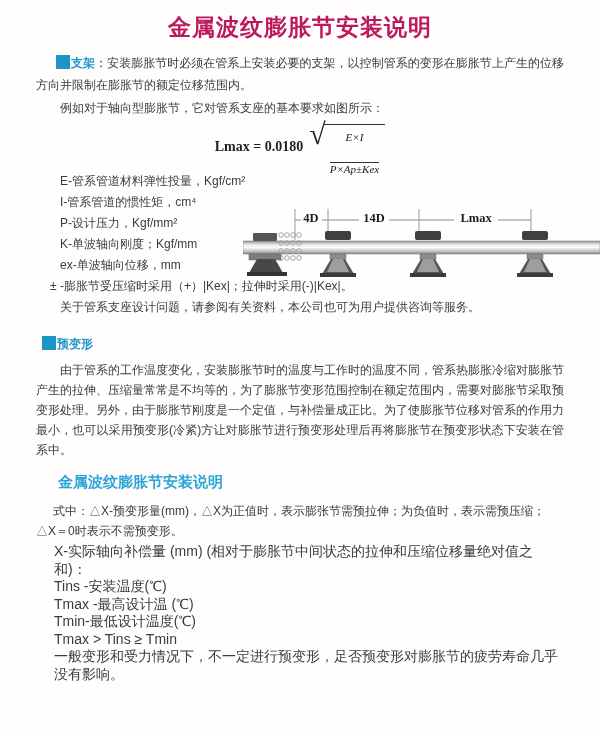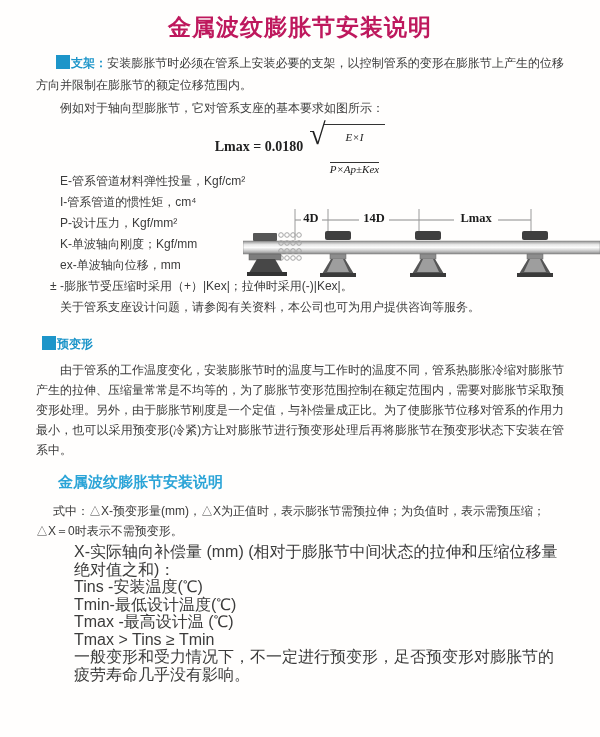--- a/index.html
+++ b/index.html
@@ -88,21 +88,21 @@
   .section-heading { margin: 15px 0 0 42px; line-height: 20px; }
   .preform-para { margin-top: 6px; text-indent: 24px; line-height: 20px; }
 
   .sub-heading {
     margin: 13px 0 0 58px;
     color: var(--subheading-blue, #2ba4d7);
     font-size: 15px; font-weight: bold;
   }
 
   .ax-explain { margin: 9px 36px 0; text-indent: 17px; line-height: 20px; }
-  .ax-lines { margin: 2px 36px 0 74px; font-size: 16px; line-height: 17.5px; }
+  .ax-lines { margin: 2px 36px 0 54px; font-size: 14px; line-height: 17.5px; }
 </style>
 </head>
 <body>
 
 <div class="page">
 
   <h1 class="doc-title">金属波纹膨胀节安装说明</h1>
 
   <p class="body-para support-para">
     <span class="blue-square"></span><span class="inline-heading">支架：</span><span>安装膨胀节时必须在管系上安装必要的支架，以控制管系的变形在膨胀节上产生的位移方向并限制在膨胀节的额定位移范围内。</span>
@@ -212,19 +212,19 @@
   <p class="body-para preform-para">由于管系的工作温度变化，安装膨胀节时的温度与工作时的温度不同，管系热膨胀冷缩对膨胀节产生的拉伸、压缩量常常是不均等的，为了膨胀节变形范围控制在额定范围内，需要对膨胀节采取预变形处理。另外，由于膨胀节刚度是一个定值，与补偿量成正比。为了使膨胀节位移对管系的作用力最小，也可以采用预变形(冷紧)方让对膨胀节进行预变形处理后再将膨胀节在预变形状态下安装在管系中。</p>
 
   <div class="sub-heading">金属波纹膨胀节安装说明</div>
 
 
   <p class="ax-explain">式中：△X-预变形量(mm)，△X为正值时，表示膨张节需预拉伸；为负值时，表示需预压缩；△X＝0时表示不需预变形。</p>
 
   <div class="ax-lines">
     <div>X-实际轴向补偿量 (mm) (相对于膨胀节中间状态的拉伸和压缩位移量绝对值之和)：</div>
     <div>Tins -安装温度(℃)</div>
+    <div>Tmax -最高设计温 (℃)</div>
     <div>Tmin-最低设计温度(℃)</div>
-    <div>Tmax -最高设计温 (℃)</div>
     <div>Tmax &gt; Tins ≥ Tmin</div>
     <div>一般变形和受力情况下，不一定进行预变形，足否预变形对膨胀节的疲劳寿命几乎没有影响。</div>
   </div>
 
 </div>
 
 </body></html>

